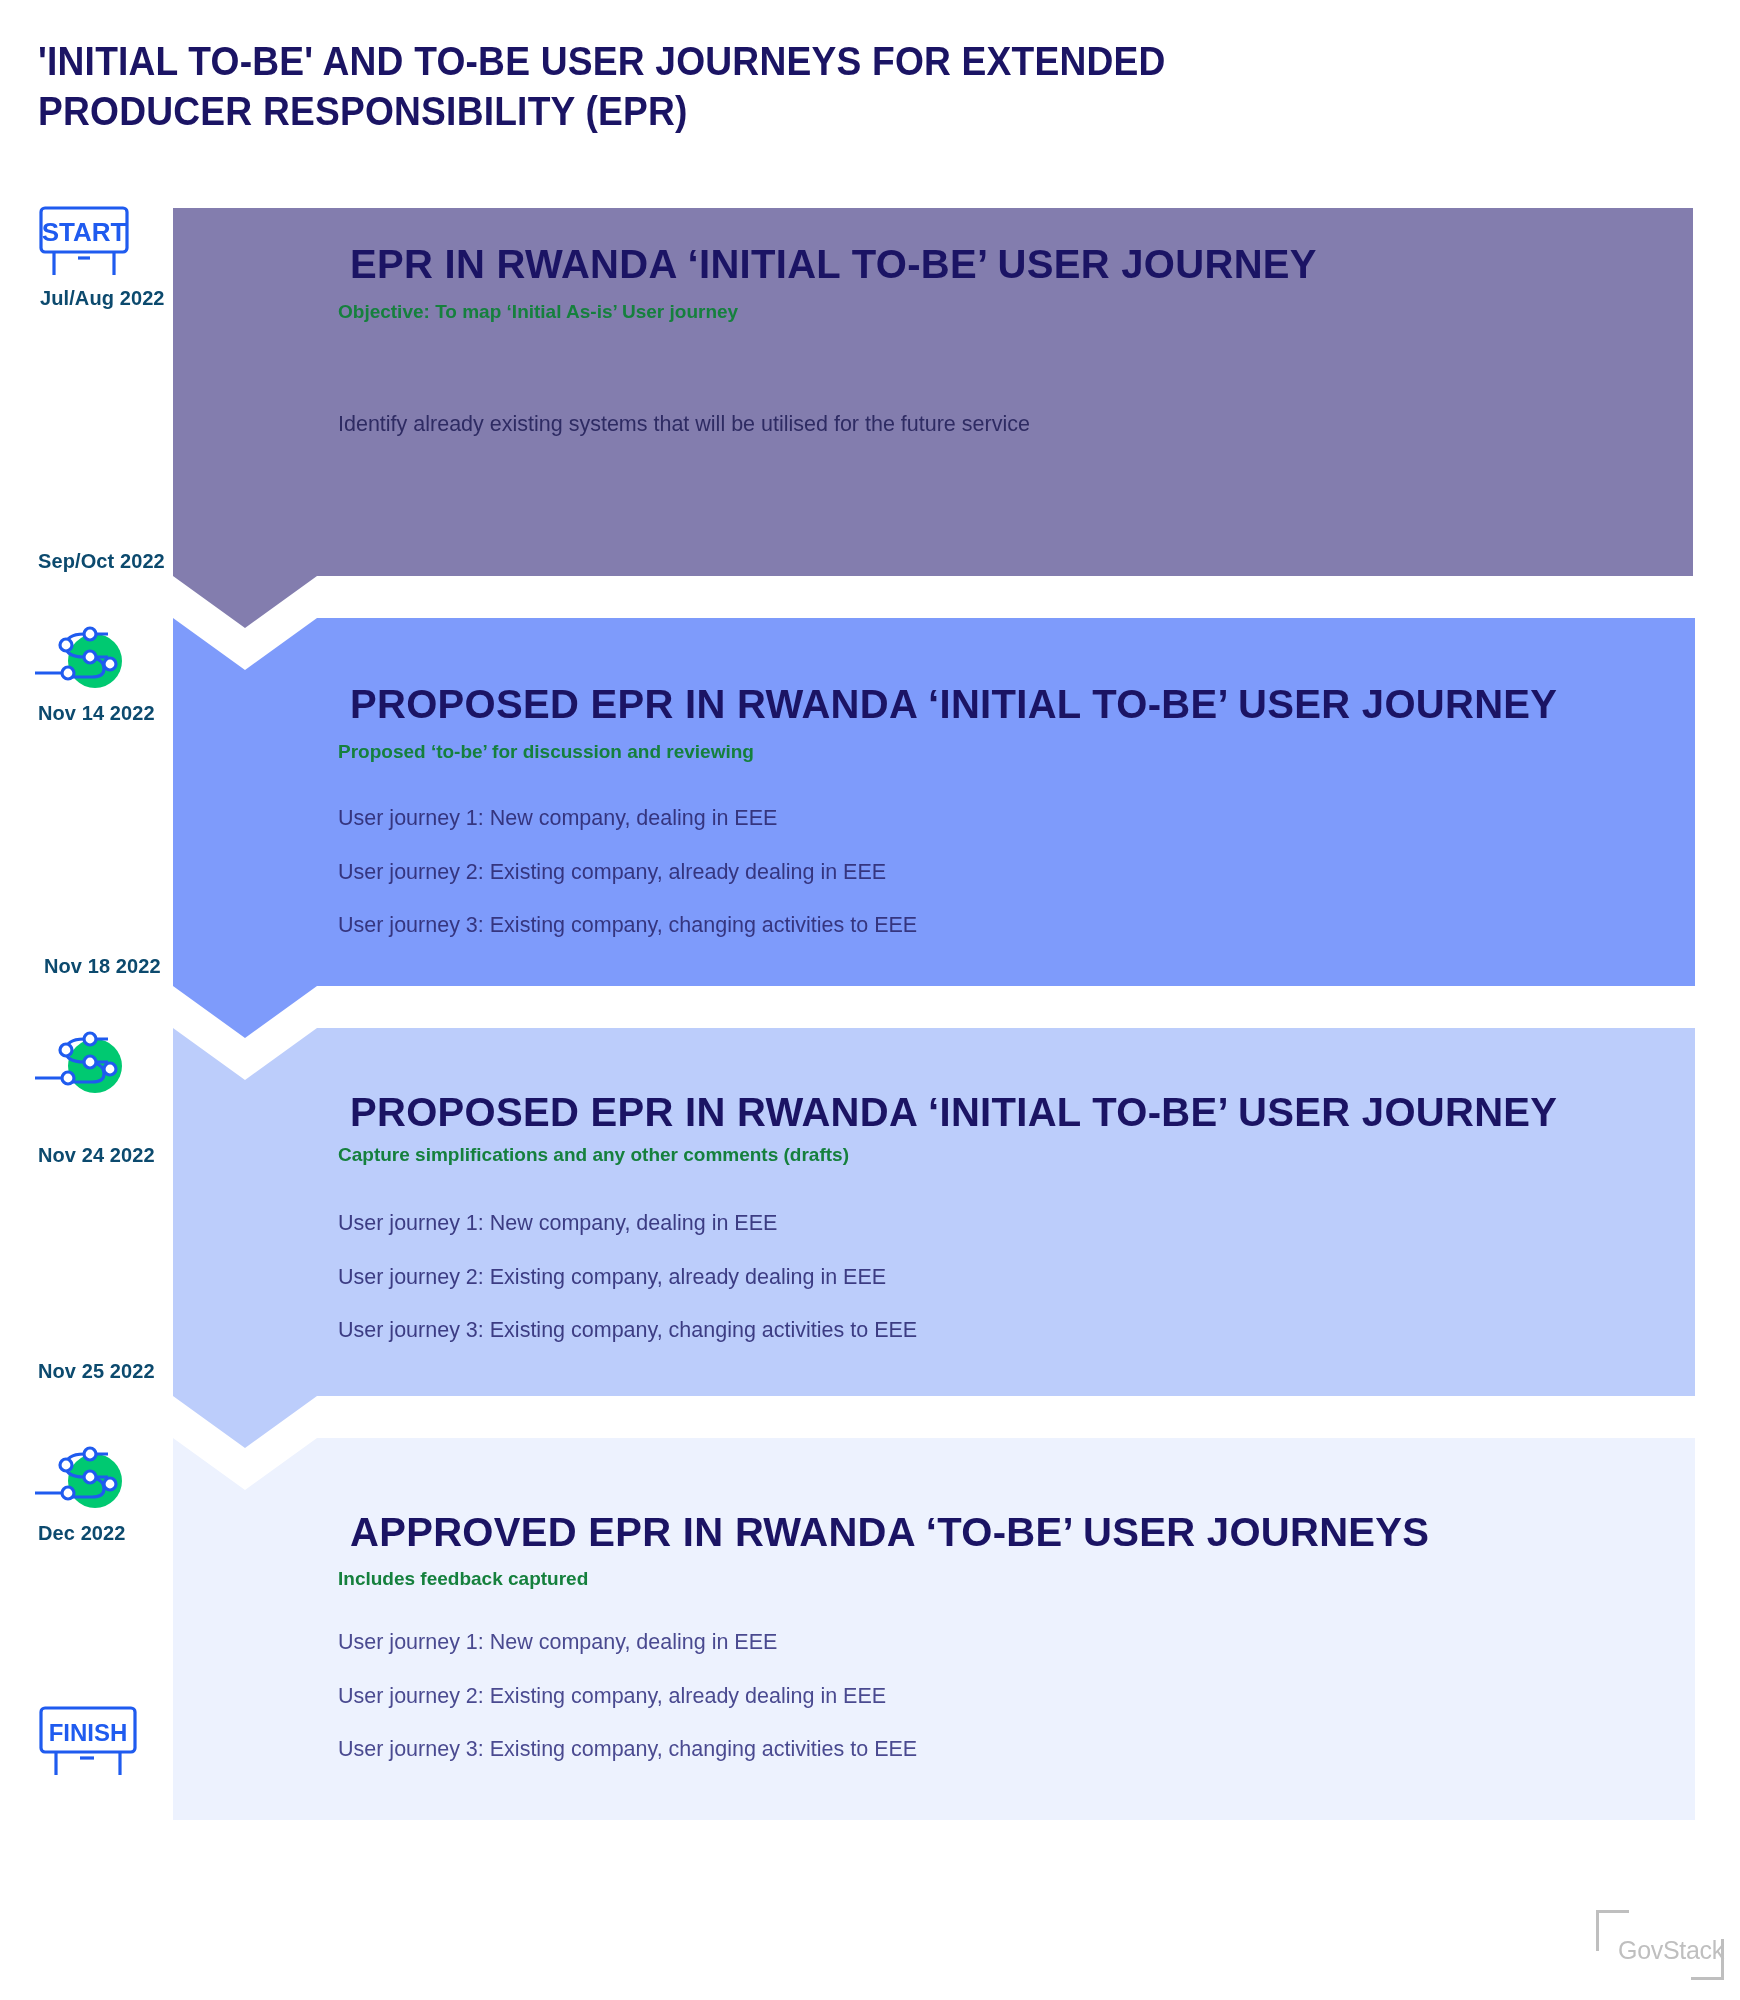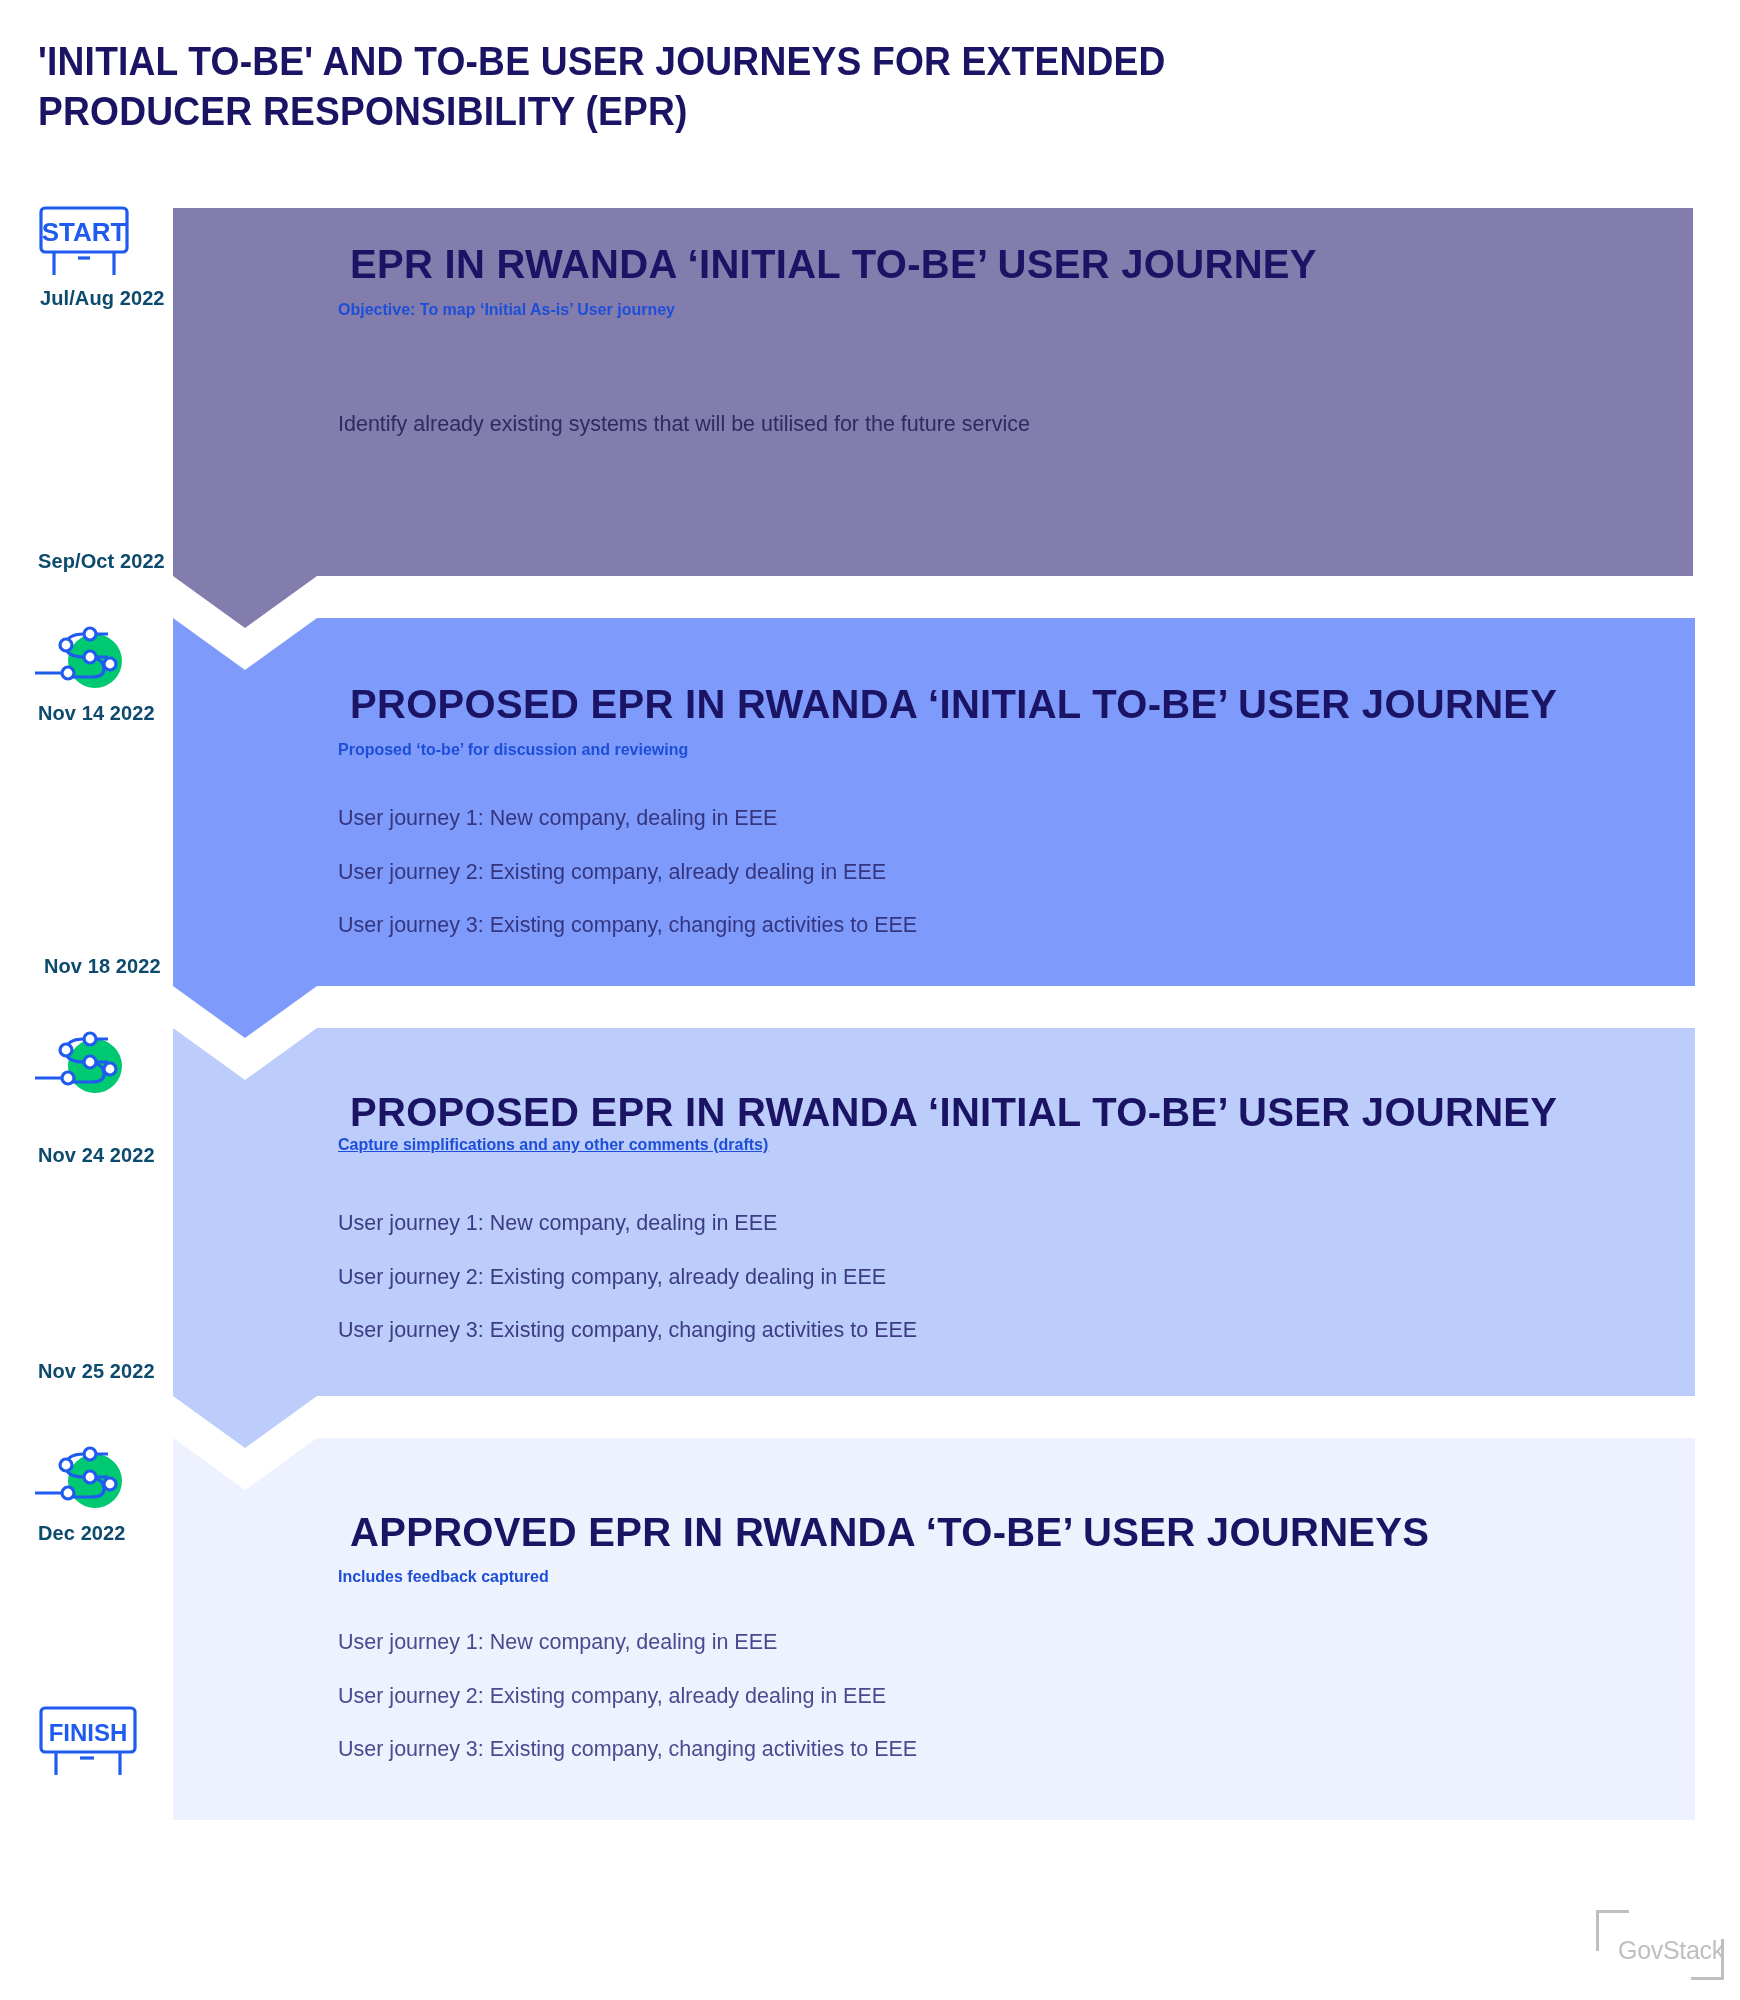--- a/index.html
+++ b/index.html
@@ -76,24 +76,24 @@
     color: #1B1464;
     font-family: "Liberation Sans Narrow", "Liberation Sans", sans-serif;
     font-weight: bold;
     font-size: 40px;
     letter-spacing: 0.3px;
     white-space: nowrap;
   }
   .panel .subtitle {
     position: absolute;
     left: 165px;
-    color: #1d4ed8;
-    font-family: "Liberation Sans Narrow", "Liberation Sans", sans-serif;
-    font-weight: bold;
-    font-size: 16px;
+    color: #15803d;
+    font-family: "Liberation Sans Narrow", "Liberation Sans", sans-serif;
+    font-weight: bold;
+    font-size: 19px;
     white-space: nowrap;
   }
   .panel .bullet {
     position: absolute;
     left: 165px;
     color: #2A2A6A;
     font-family: "Liberation Sans Narrow", "Liberation Sans", sans-serif;
     font-weight: normal;
     font-size: 21.5px;
     white-space: nowrap;
@@ -259,21 +259,21 @@
     <div class="bullet" style="top:295px;">User journey 3: Existing company, changing activities to EEE</div>
   </div>
 </div>
 
 <div class="panel tone-c" style="top:1028px; width:1522px; height:420px;">
   <svg class="panel-bg" viewBox="0 0 1522 420" preserveAspectRatio="none">
     <path d="M0,0 L72,52 L144,0 L1522,0 L1522,368 L144,368 L72,420 L0,368 Z" fill="#BCCDFB"></path>
   </svg>
   <div class="panel-inner">
     <h2 style="top:50px;">PROPOSED EPR IN RWANDA ‘INITIAL TO-BE’ USER JOURNEY</h2>
-    <div class="subtitle" style="top:108px;text-decoration:underline;">Capture simplifications and any other comments (drafts)</div>
+    <div class="subtitle" style="top:116px;">Capture simplifications and any other comments (drafts)</div>
     <div class="bullet" style="top:183px;">User journey 1: New company, dealing in EEE</div>
     <div class="bullet" style="top:237px;">User journey 2: Existing company, already dealing in EEE</div>
     <div class="bullet" style="top:290px;">User journey 3: Existing company, changing activities to EEE</div>
   </div>
 </div>
 
 <div class="panel tone-d" style="top:1438px; width:1522px; height:382px;">
   <svg class="panel-bg" viewBox="0 0 1522 382" preserveAspectRatio="none">
     <path d="M0,0 L72,52 L144,0 L1522,0 L1522,382 L0,382 Z" fill="#EDF2FE"></path>
   </svg>

